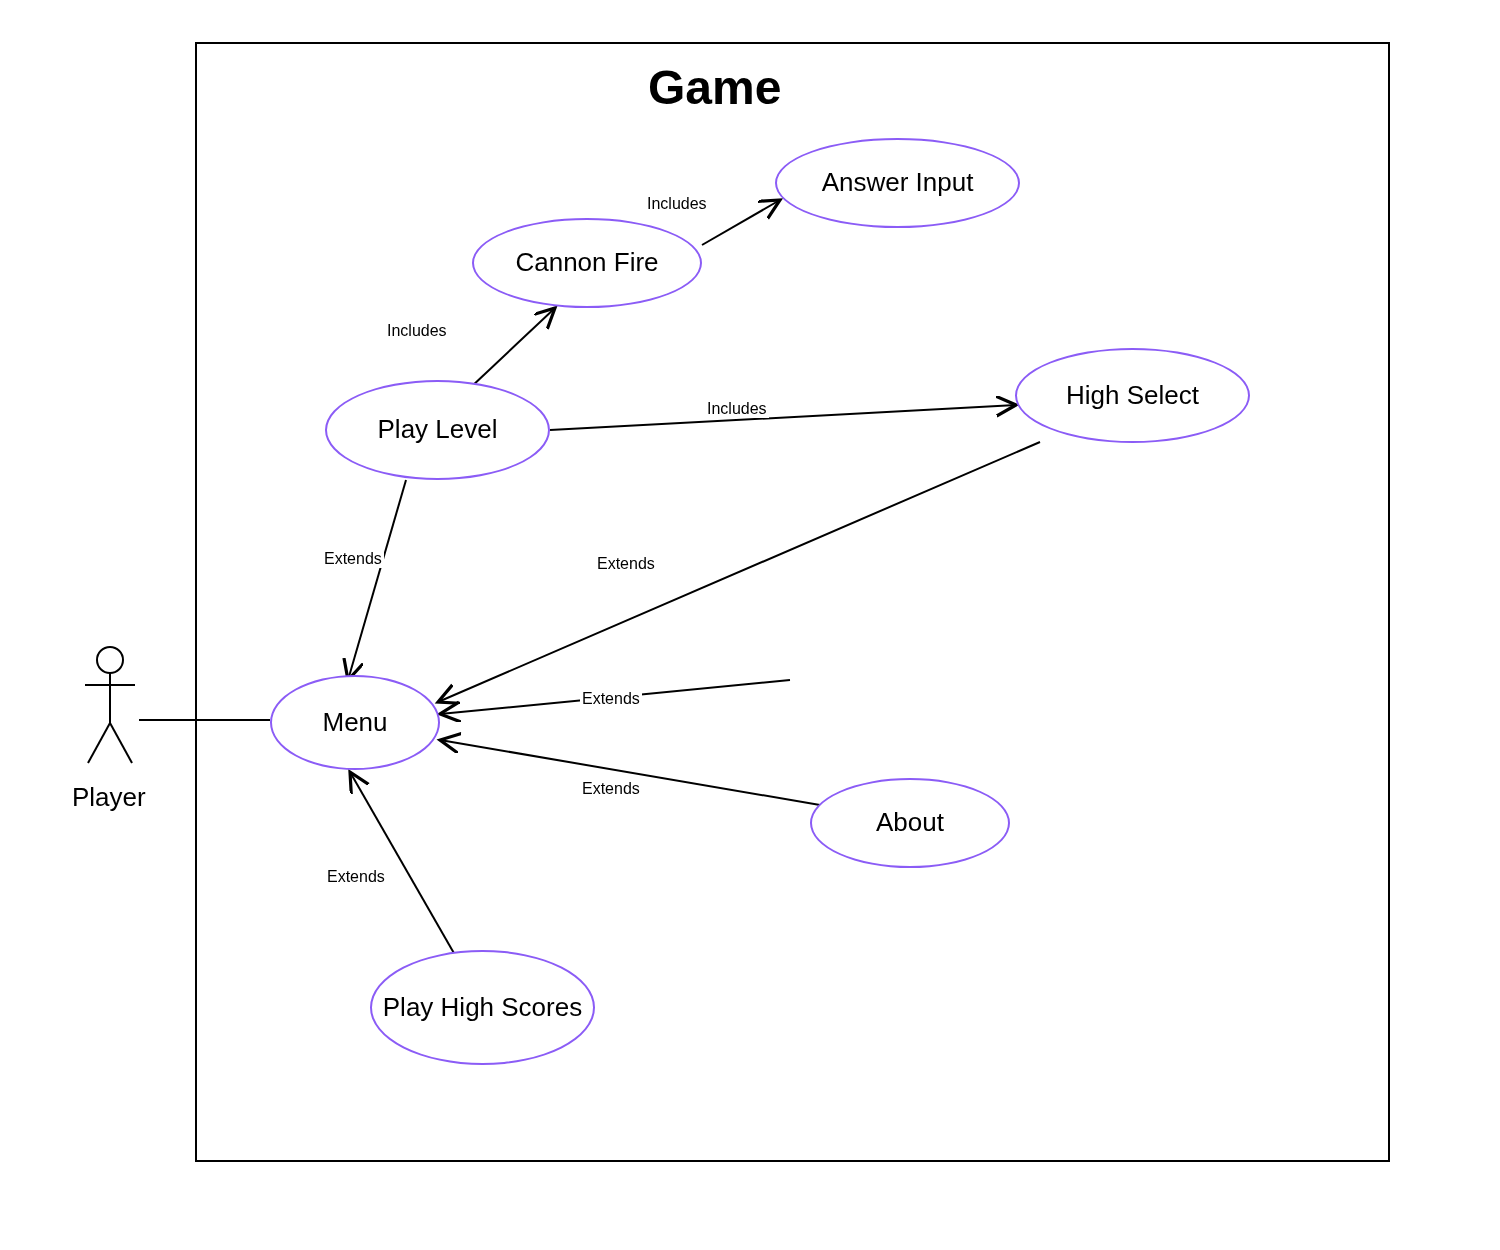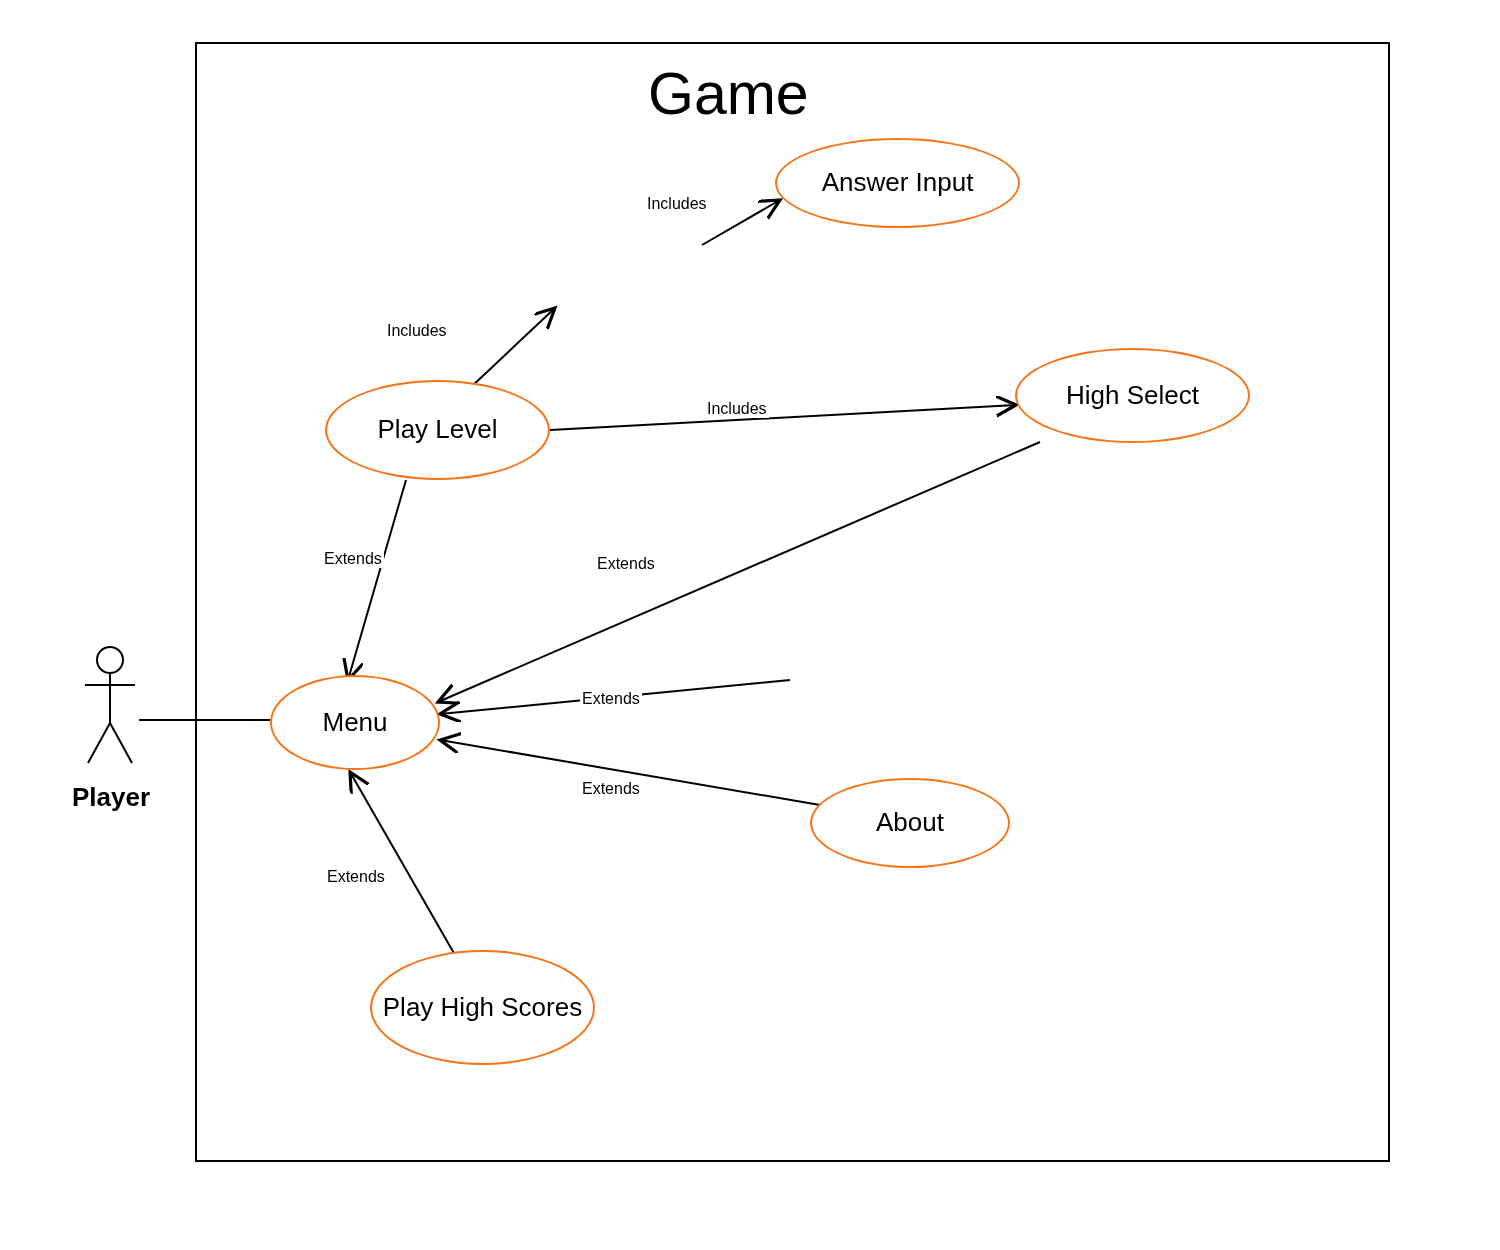--- a/index.html
+++ b/index.html
@@ -16,37 +16,36 @@
       width: 1500px;
       height: 1250px;
     }
     .system-box {
       position: absolute;
       border: 2px solid #000;
       background: transparent;
     }
     .system-title {
       position: absolute;
-      font-size: 59px;
-      font-weight: normal;
+      font-size: 48px;
+      font-weight: bold;
       text-align: center;
     }
     .actor {
       position: absolute;
     }
     .actor svg { display: block; }
     .actor-label {
       position: absolute;
       font-size: 26px;
       text-align: center;
-      font-weight: bold;
     }
     .usecase {
       position: absolute;
-      border: 2px solid #f97316;
+      border: 2px solid #8b5cf6;
       border-radius: 50%;
       display: flex;
       align-items: center;
       justify-content: center;
       text-align: center;
       font-size: 26px;
       line-height: 1.2;
       background: #fff;
       padding: 4px 8px;
     }
@@ -101,20 +100,23 @@
     </svg>
   </div>
   <div class="actor-label" style="left:72px; top:782px;">Player</div>
 
   <div class="usecase" style="left:270px; top:675px; width:170px; height:95px;text-align:right;">
     <span>Menu</span>
   </div>
   <div class="usecase" style="left:325px; top:380px; width:225px; height:100px;">
     <span>Play Level</span>
   </div>
+  <div class="usecase" style="left:472px; top:218px; width:230px; height:90px;">
+    <span>Cannon Fire</span>
+  </div>
   <div class="usecase" style="left:775px; top:138px; width:245px; height:90px;">
     <span>Answer Input</span>
   </div>
   <div class="usecase" style="left:1015px; top:348px; width:235px; height:95px;">
     <span>High Select</span>
   </div>
   <div class="usecase" style="left:810px; top:778px; width:200px; height:90px;align-items:center;">
     <span>About</span>
   </div>
   <div class="usecase" style="left:370px; top:950px; width:225px; height:115px;">

